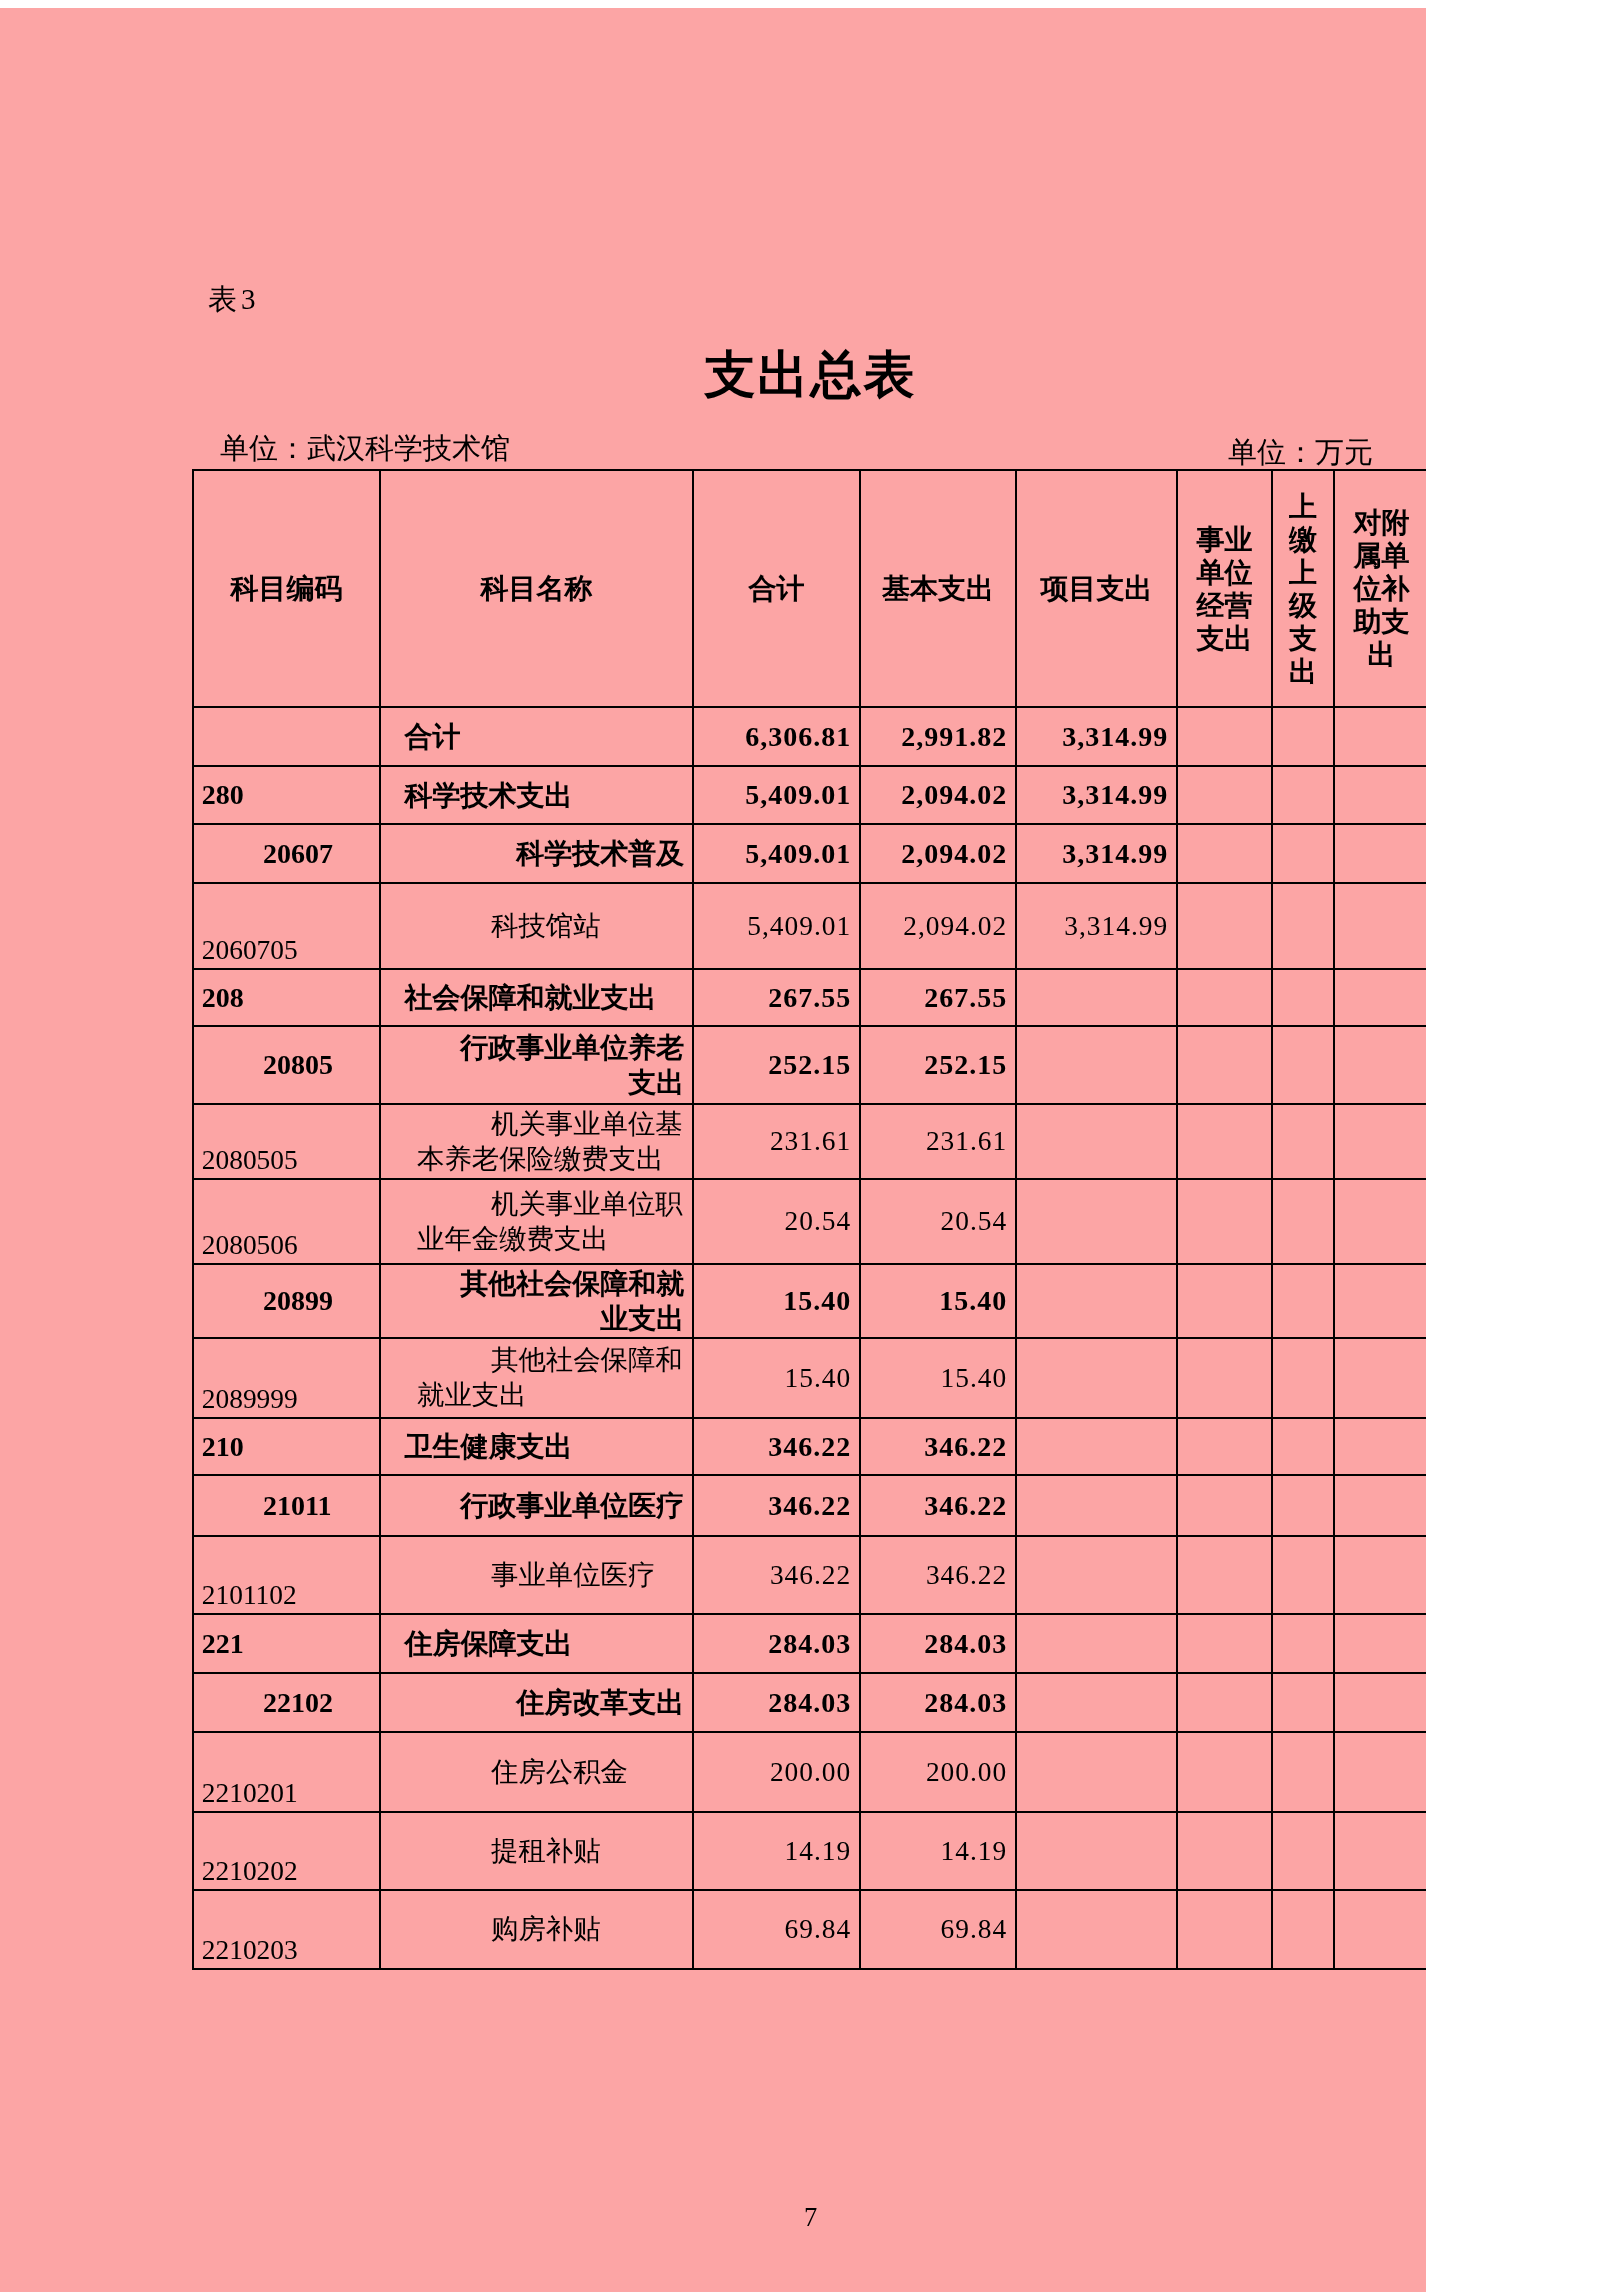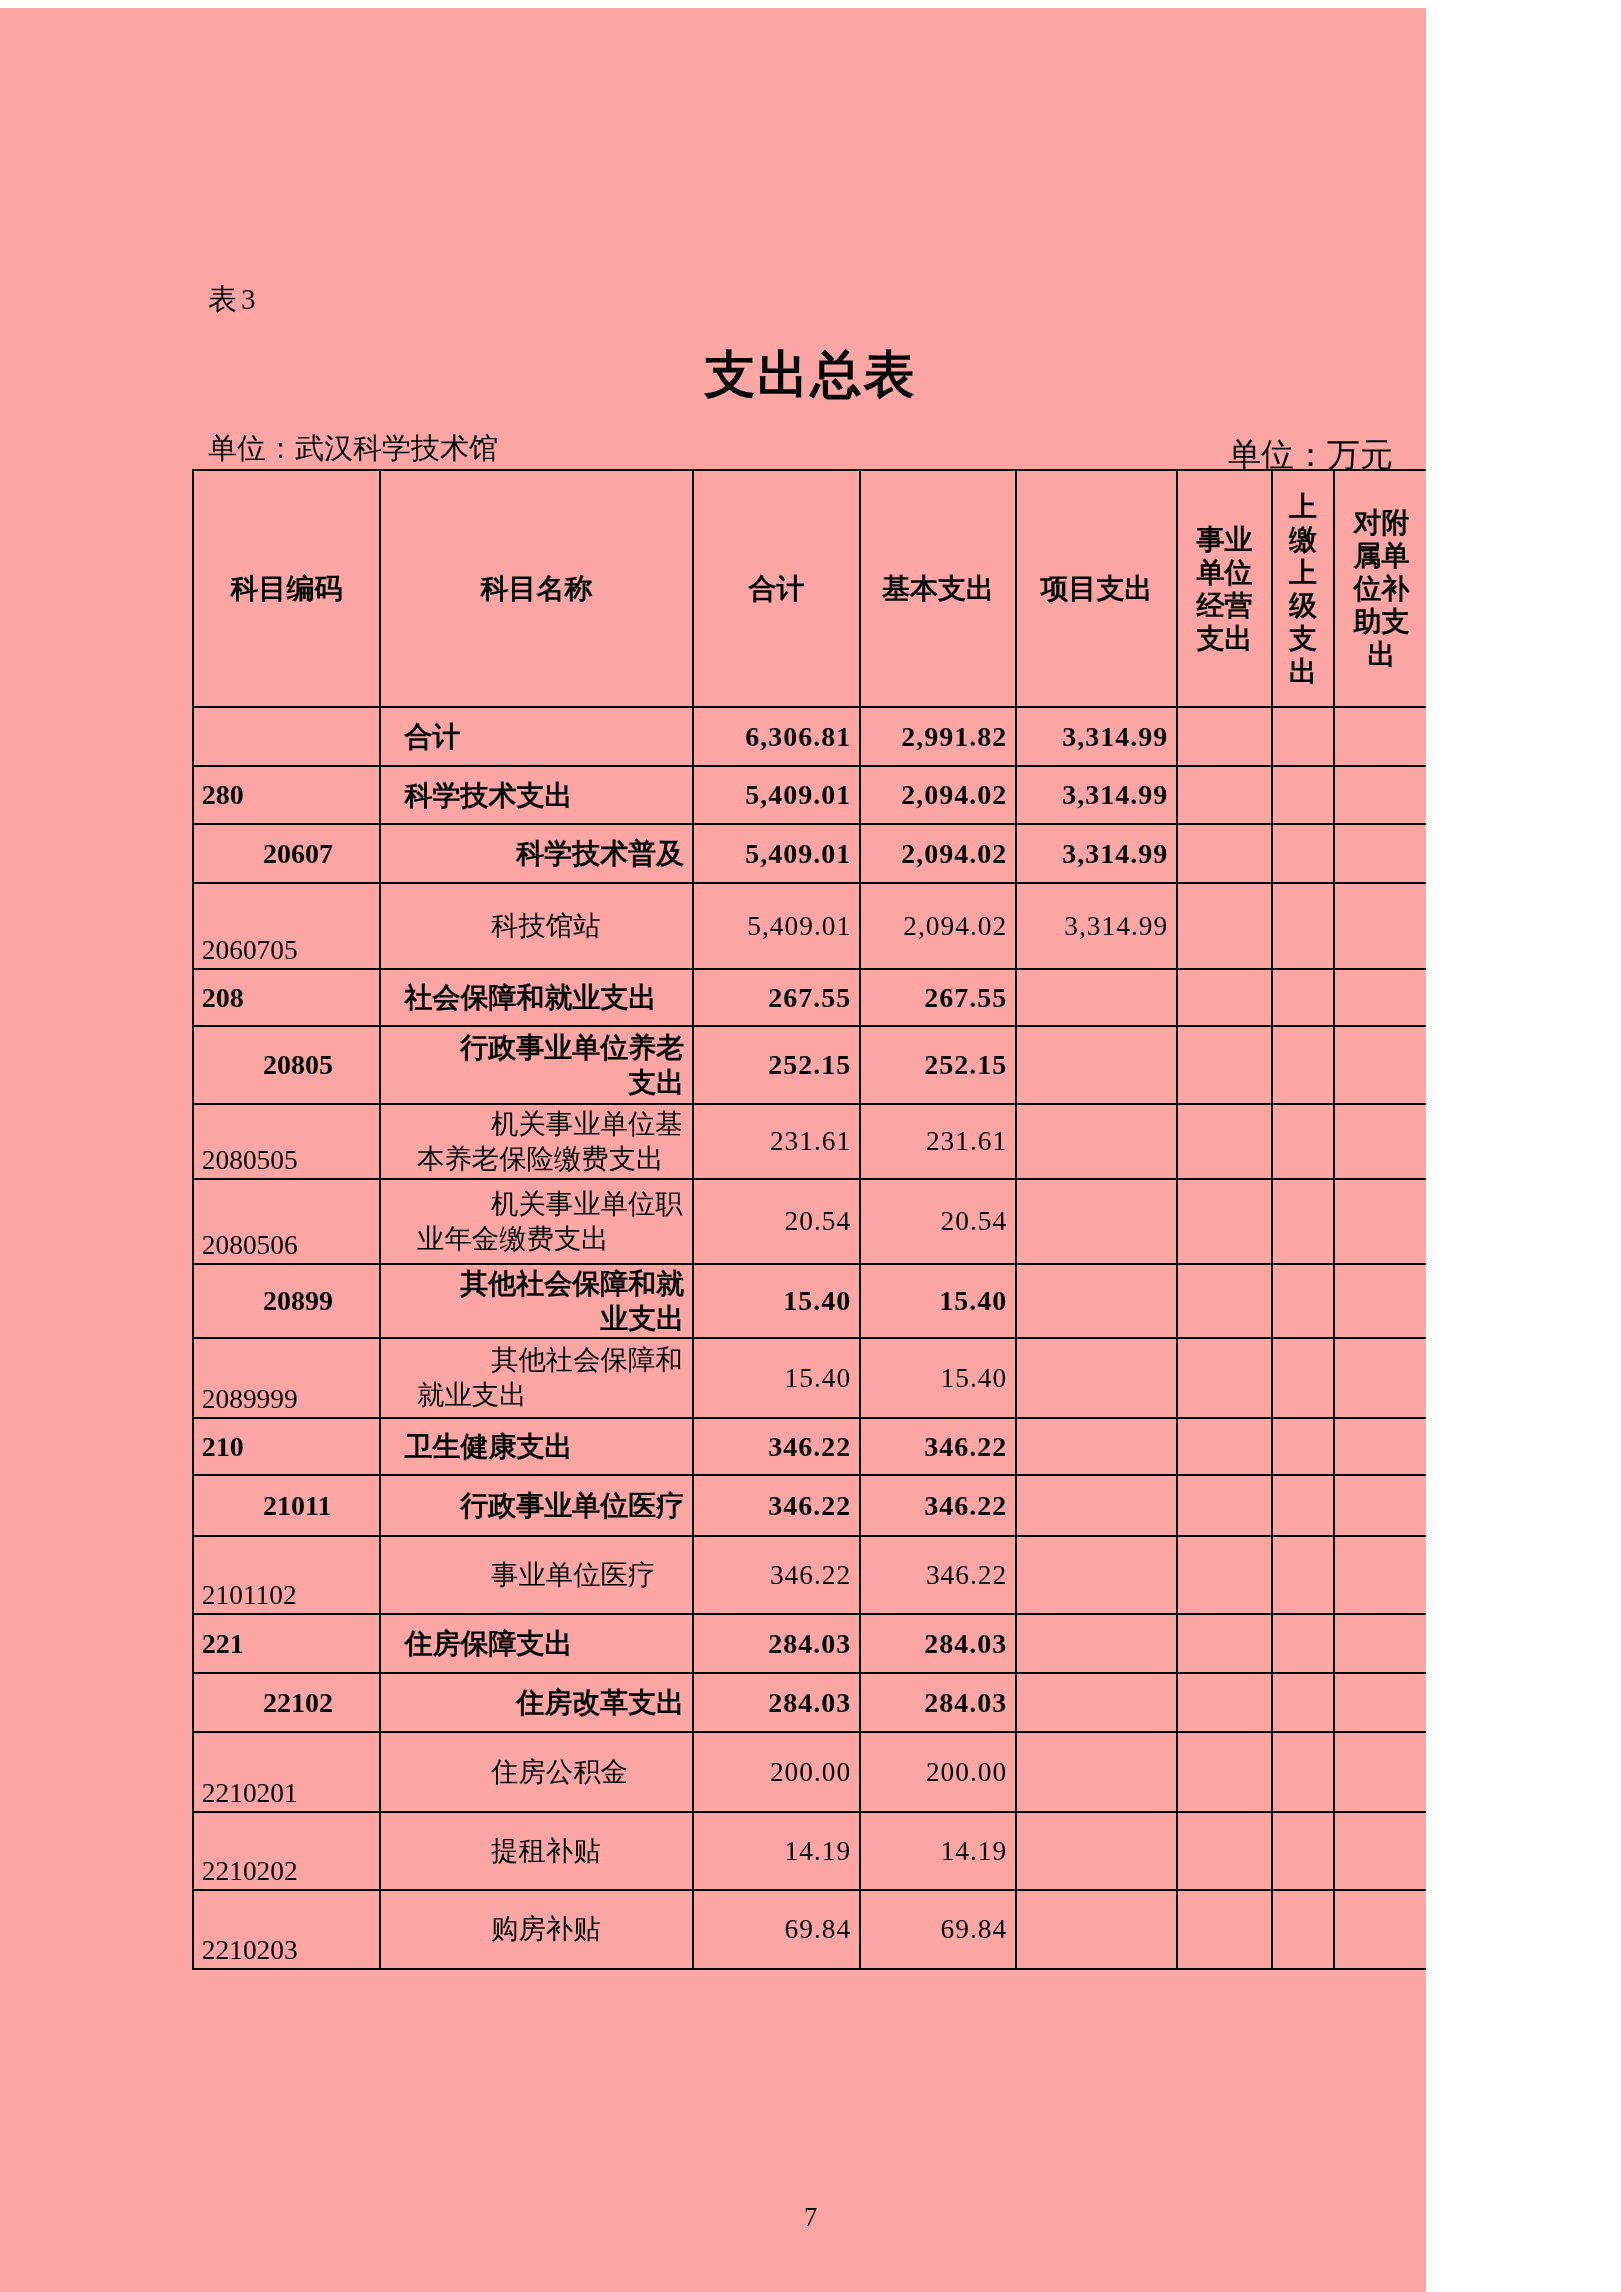--- a/index.html
+++ b/index.html
@@ -27,27 +27,27 @@
     left: 0; top: 333px;
     width: 1621px;
     text-align: center;
     font-size: 51px;
     font-weight: bold;
     margin: 0;
     letter-spacing: 2px;
   }
   .unit-left {
     position: absolute;
-    left: 208px; top: 421px;
+    left: 220px; top: 421px;
     font-size: 29px;
   }
   .unit-right {
     position: absolute;
     left: 1228px; top: 425px;
-    font-size: 33px;
+    font-size: 29px;
   }
   table.expense {
     position: absolute;
     left: 192px; top: 461px;
     width: 1238px;
     border-collapse: collapse;
     table-layout: fixed;
     border: 2.9px solid #000;
     font-size: 28px;
   }

